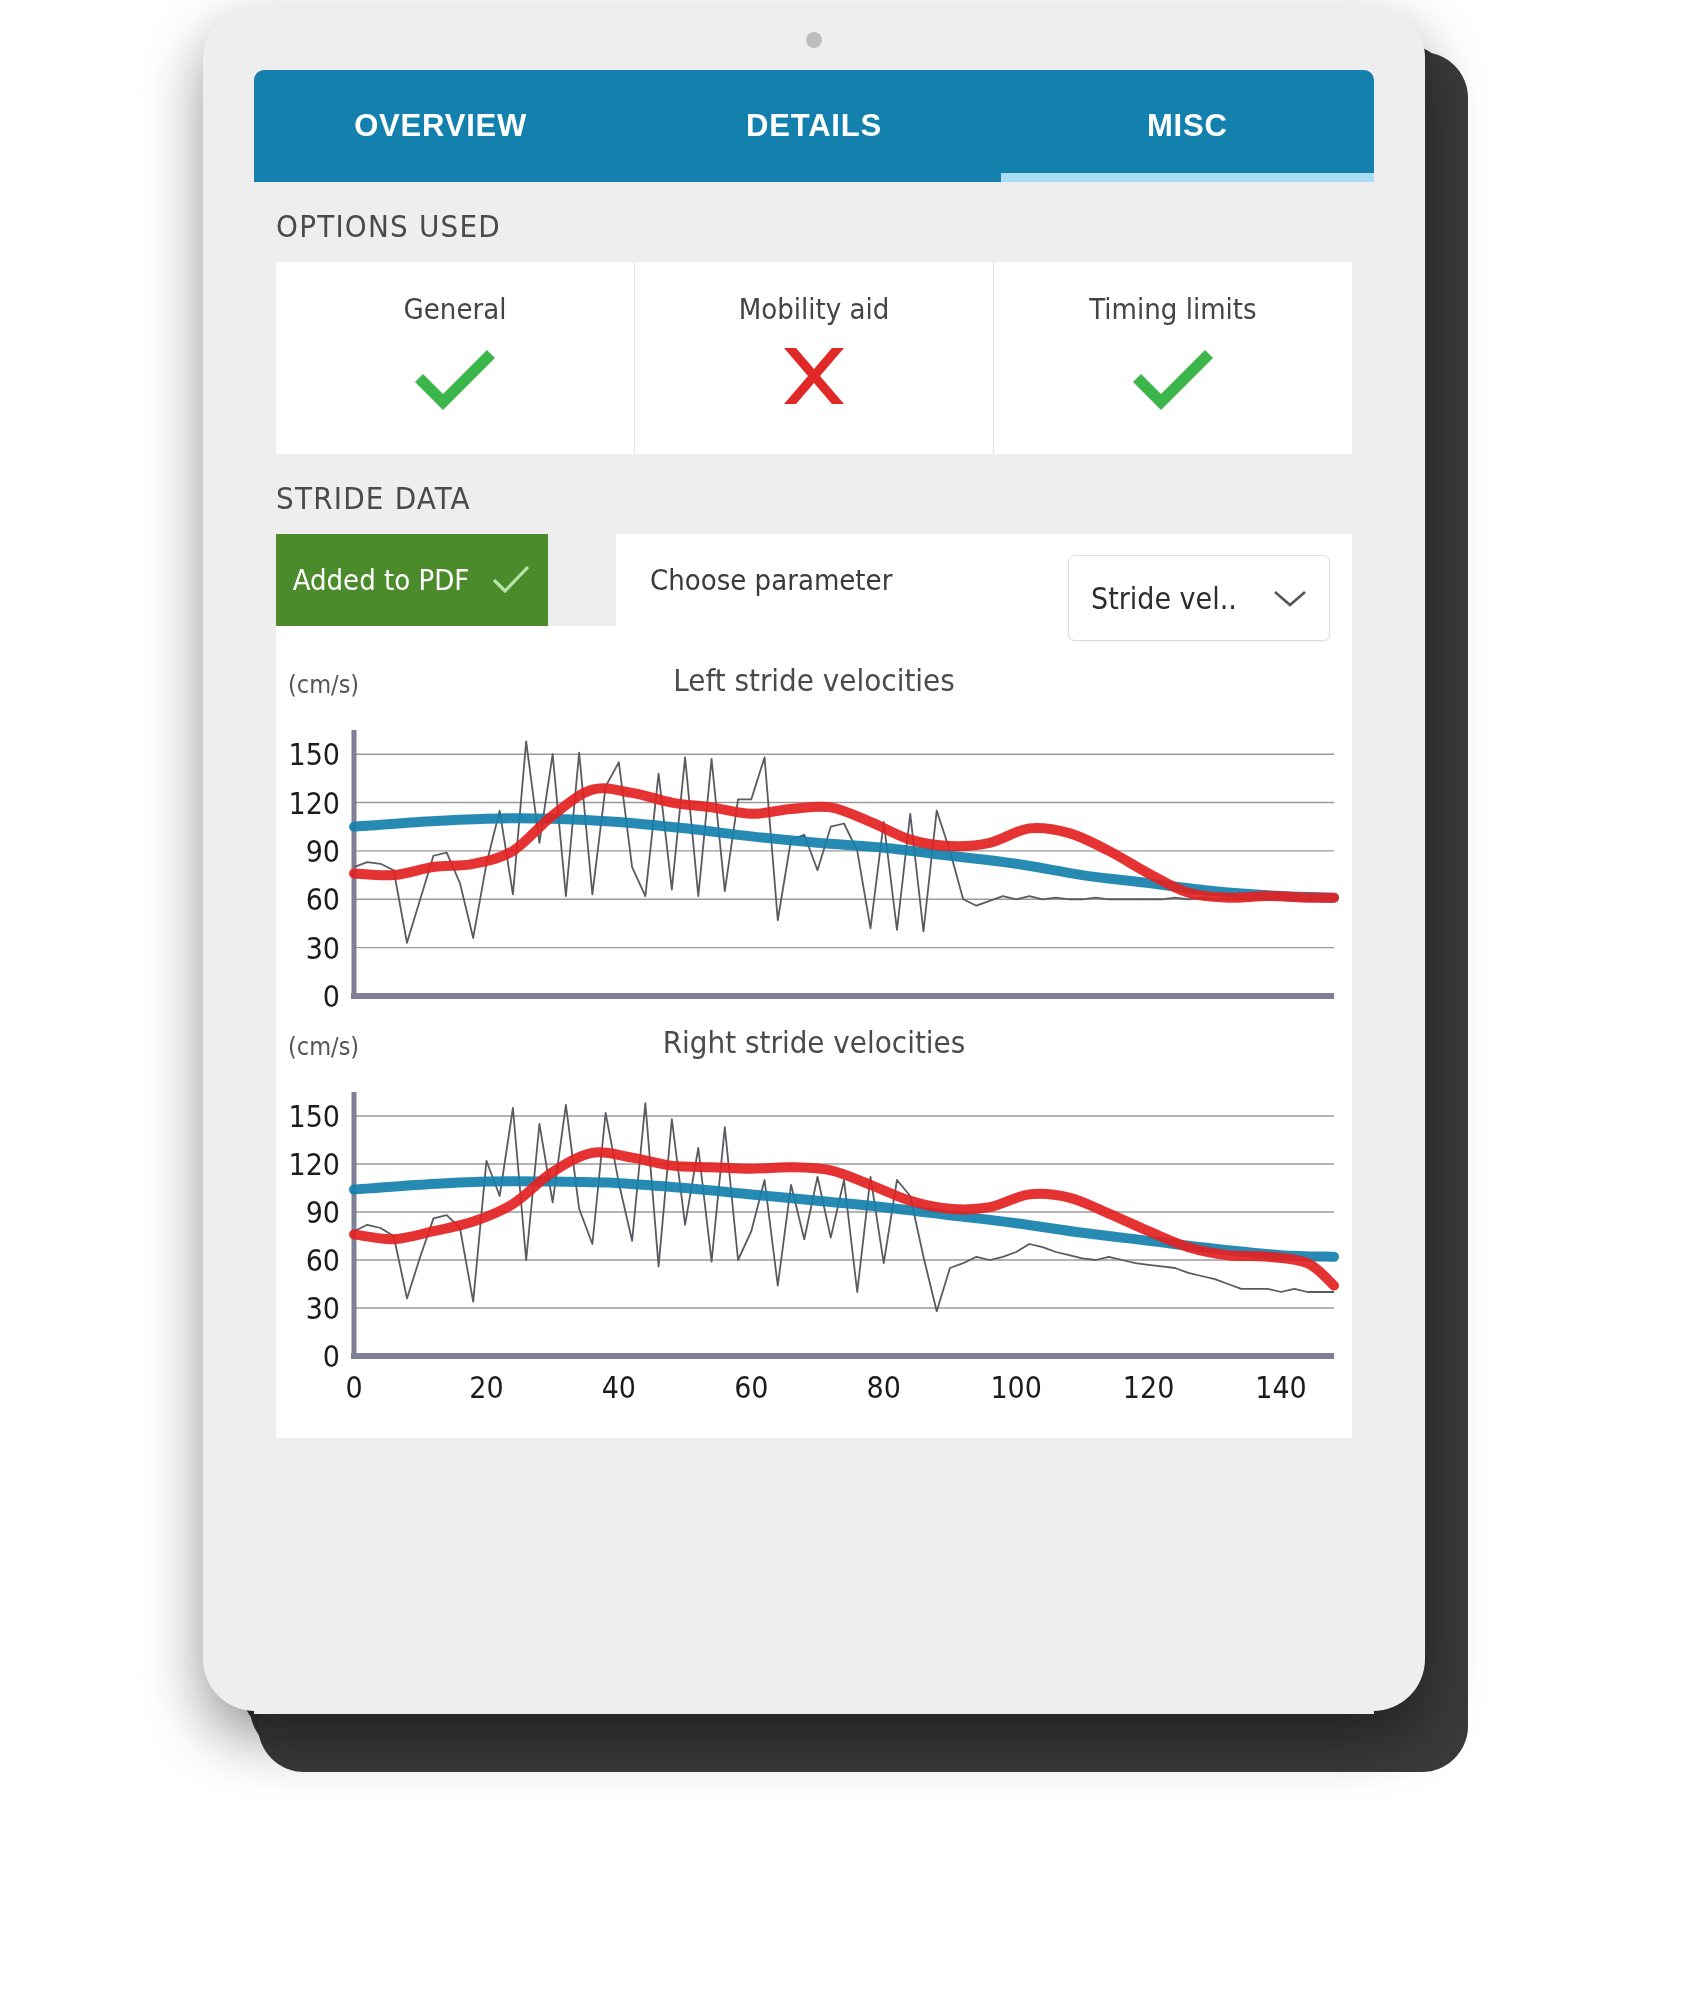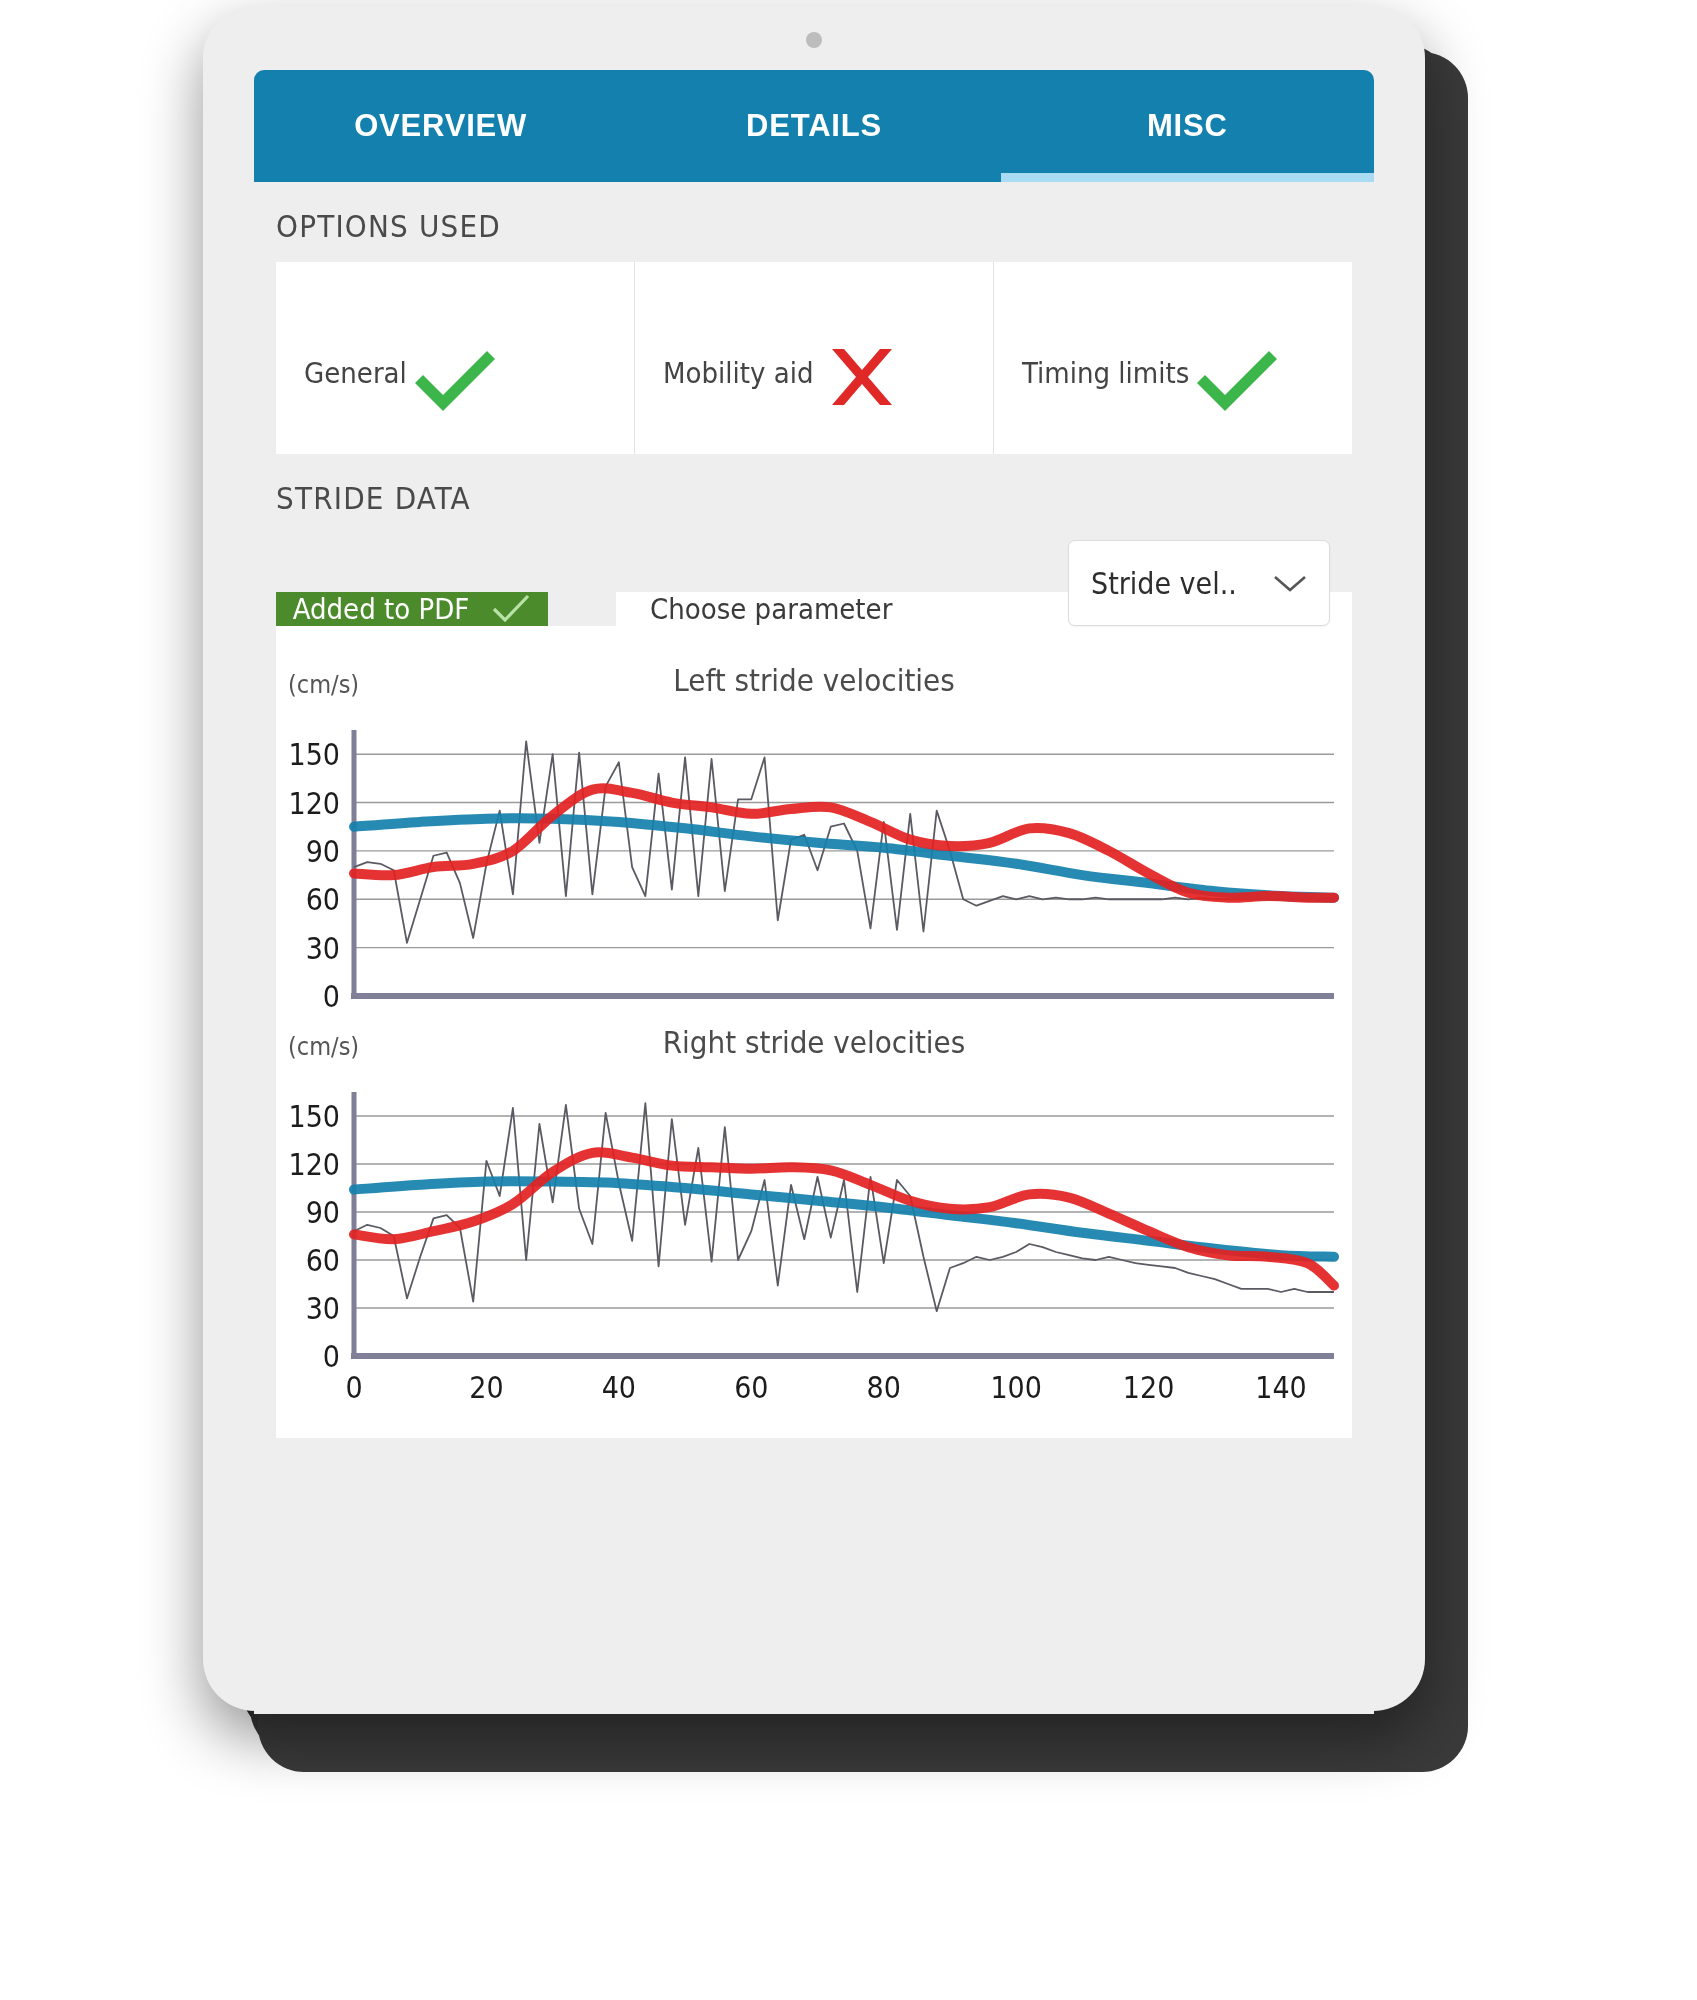--- a/index.html
+++ b/index.html
@@ -94,43 +94,41 @@
   
   .cards {
     margin: 0 22px;
     background: #ffffff;
     display: flex;
     height: 192px;
   }
   .card {
     flex: 1 1 0;
     display: flex;
-    flex-direction: row;
+    flex-direction: column;
     align-items: center;
     justify-content: flex-start;
     padding-top: 30px;
     position: relative;
-    padding-left: 28px;
   }
   .card + .card { border-left: 1px solid #e3e3e3; }
   .card-label {
     font-family: "DejaVu Sans Condensed", "DejaVu Sans", sans-serif;
     font-size: 29px;
     color: #444;
   }
   .mark { margin-top: 16px; line-height: 0; }
   .mark svg { display: block; }
 
   
   .stride-row {
     margin: 0 22px;
     display: flex;
     height: 92px;
     background: #eeeeee;
-    align-items: flex-end;
   }
   .pdf-btn {
     width: 272px;
     background: #4b8b2b;
     display: flex;
     align-items: center;
     justify-content: center;
     gap: 22px;
     color: #ffffff;
     font-family: "DejaVu Sans Condensed", "DejaVu Sans", sans-serif;

